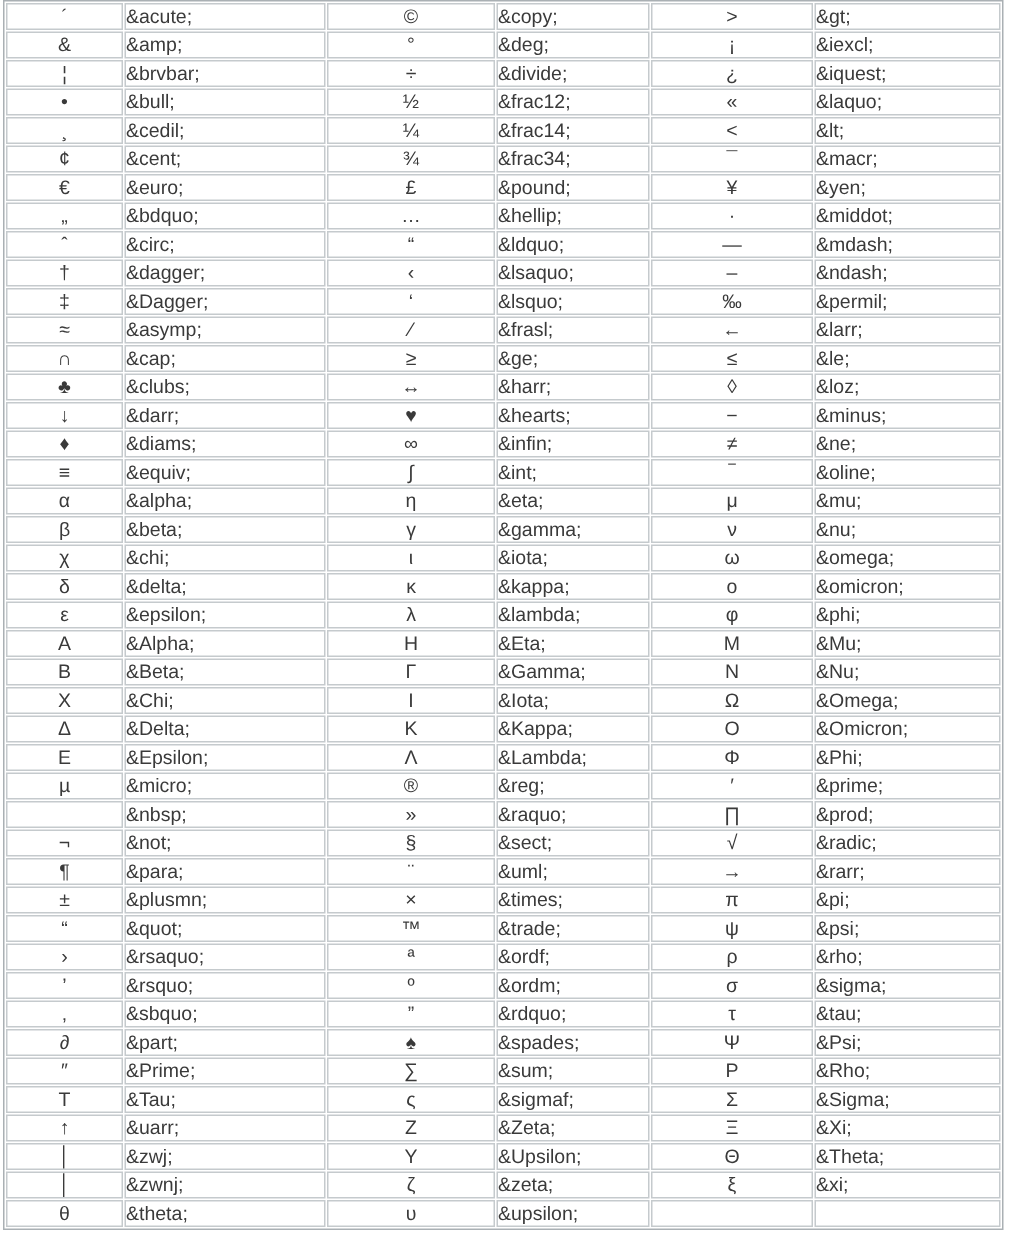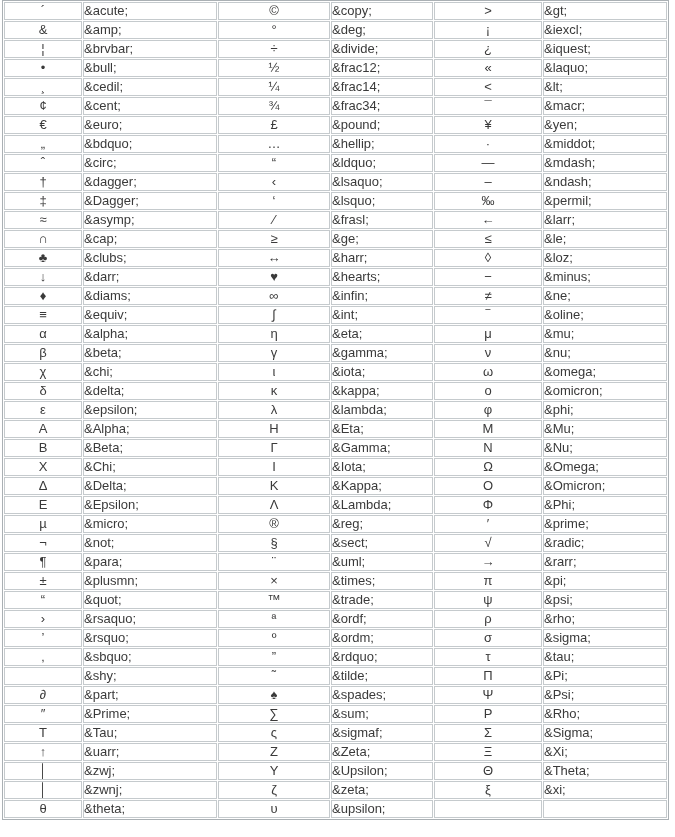--- a/index.html
+++ b/index.html
@@ -269,20 +269,28 @@
         </tr>
         <tr>
           <td class="sym">µ</td>
           <td class="ent">&amp;micro;</td>
           <td class="sym">®</td>
           <td class="ent">&amp;reg;</td>
           <td class="sym">′</td>
           <td class="ent">&amp;prime;</td>
         </tr>
         <tr>
+          <td class="sym"></td>
+          <td class="ent">&amp;nbsp;</td>
+          <td class="sym">»</td>
+          <td class="ent">&amp;raquo;</td>
+          <td class="sym">∏</td>
+          <td class="ent">&amp;prod;</td>
+        </tr>
+        <tr>
           <td class="sym">¬</td>
           <td class="ent">&amp;not;</td>
           <td class="sym">§</td>
           <td class="ent">&amp;sect;</td>
           <td class="sym">√</td>
           <td class="ent">&amp;radic;</td>
         </tr>
         <tr>
           <td class="sym">¶</td>
           <td class="ent">&amp;para;</td>
@@ -325,28 +333,20 @@
         </tr>
         <tr>
           <td class="sym">‚</td>
           <td class="ent">&amp;sbquo;</td>
           <td class="sym">”</td>
           <td class="ent">&amp;rdquo;</td>
           <td class="sym">τ</td>
           <td class="ent">&amp;tau;</td>
         </tr>
         <tr>
-          <td class="sym"></td>
-          <td class="ent">&amp;shy;</td>
-          <td class="sym">˜</td>
-          <td class="ent">&amp;tilde;</td>
-          <td class="sym">Π</td>
-          <td class="ent">&amp;Pi;</td>
-        </tr>
-        <tr>
           <td class="sym">∂</td>
           <td class="ent">&amp;part;</td>
           <td class="sym">♠</td>
           <td class="ent">&amp;spades;</td>
           <td class="sym">Ψ</td>
           <td class="ent">&amp;Psi;</td>
         </tr>
         <tr>
           <td class="sym">″</td>
           <td class="ent">&amp;Prime;</td>

